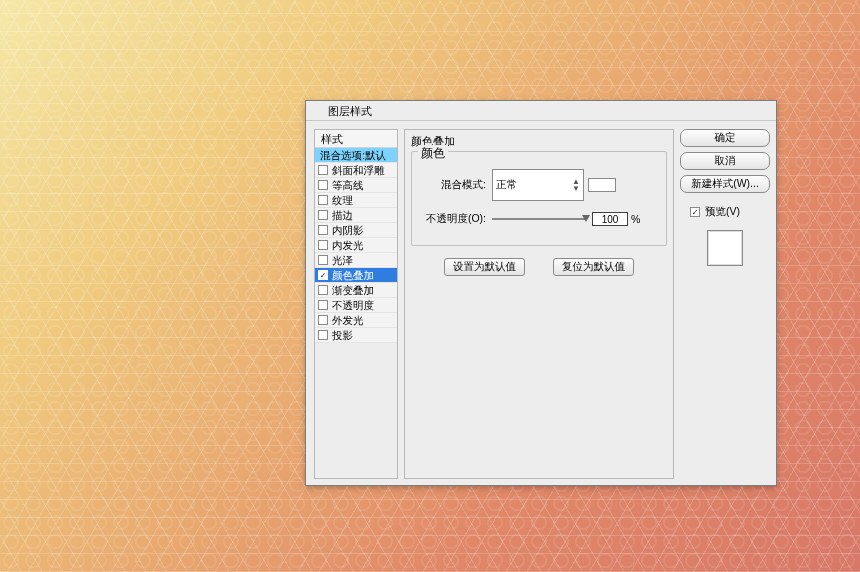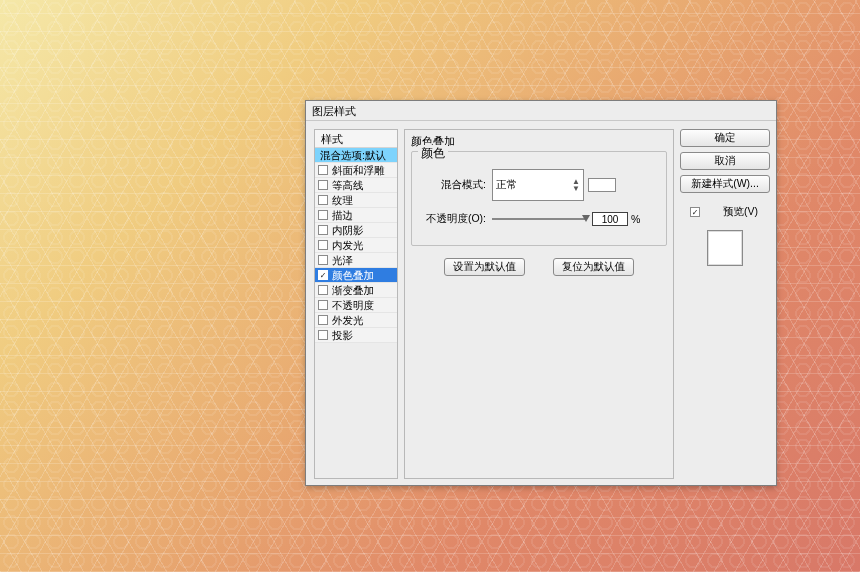--- a/index.html
+++ b/index.html
@@ -29,21 +29,21 @@
     left: 305px; top: 100px;
     width: 472px; height: 386px;
     background: #ededed;
     border: 1px solid #7d7d7d;
     box-shadow: 0 2px 6px rgba(0,0,0,0.25);
     font-size: 11px;
     color: #000;
   }
   .titlebar {
     height: 20px; line-height: 20px;
-    padding-left: 6px;
+    padding-left: 22px;
     background: #ededed;
     border-bottom: 1px solid #c8c8c8;
   }
   .dlg-body { position: absolute; inset: 20px 6px 6px 6px; }
 
   .styles-panel {
     position: absolute;
     left: 2px; top: 8px;
     width: 84px; height: 350px;
     border: 1px solid #b8b8b8;
@@ -144,22 +144,22 @@
     display: inline-flex; align-items: center;
     cursor: default;
   }
 
   .side-panel {
     position: absolute;
     right: 0px; top: 8px;
     width: 90px;
     display: flex; flex-direction: column; gap: 5px;
   }
-  .side-panel .btn { width: 100%; justify-content: center; }
-  .preview-row { display: flex; align-items: center; gap: 19px; margin-top: 7px; margin-left: 10px; font-size: 10.5px; }
+  .side-panel .btn { width: 100%; justify-content: center; border-radius: 7px; }
+  .preview-row { display: flex; align-items: center; gap: 1px; margin-top: 7px; margin-left: 10px; font-size: 10.5px; }
   .preview-box {
     width: 36px; height: 36px;
     border: 1px solid #8a8a8a;
     background: #fff;
     margin: 6px auto 0;
     box-shadow: inset 0 0 0 1px #ddd;
   }
 </style>
 </head>
 <body>

